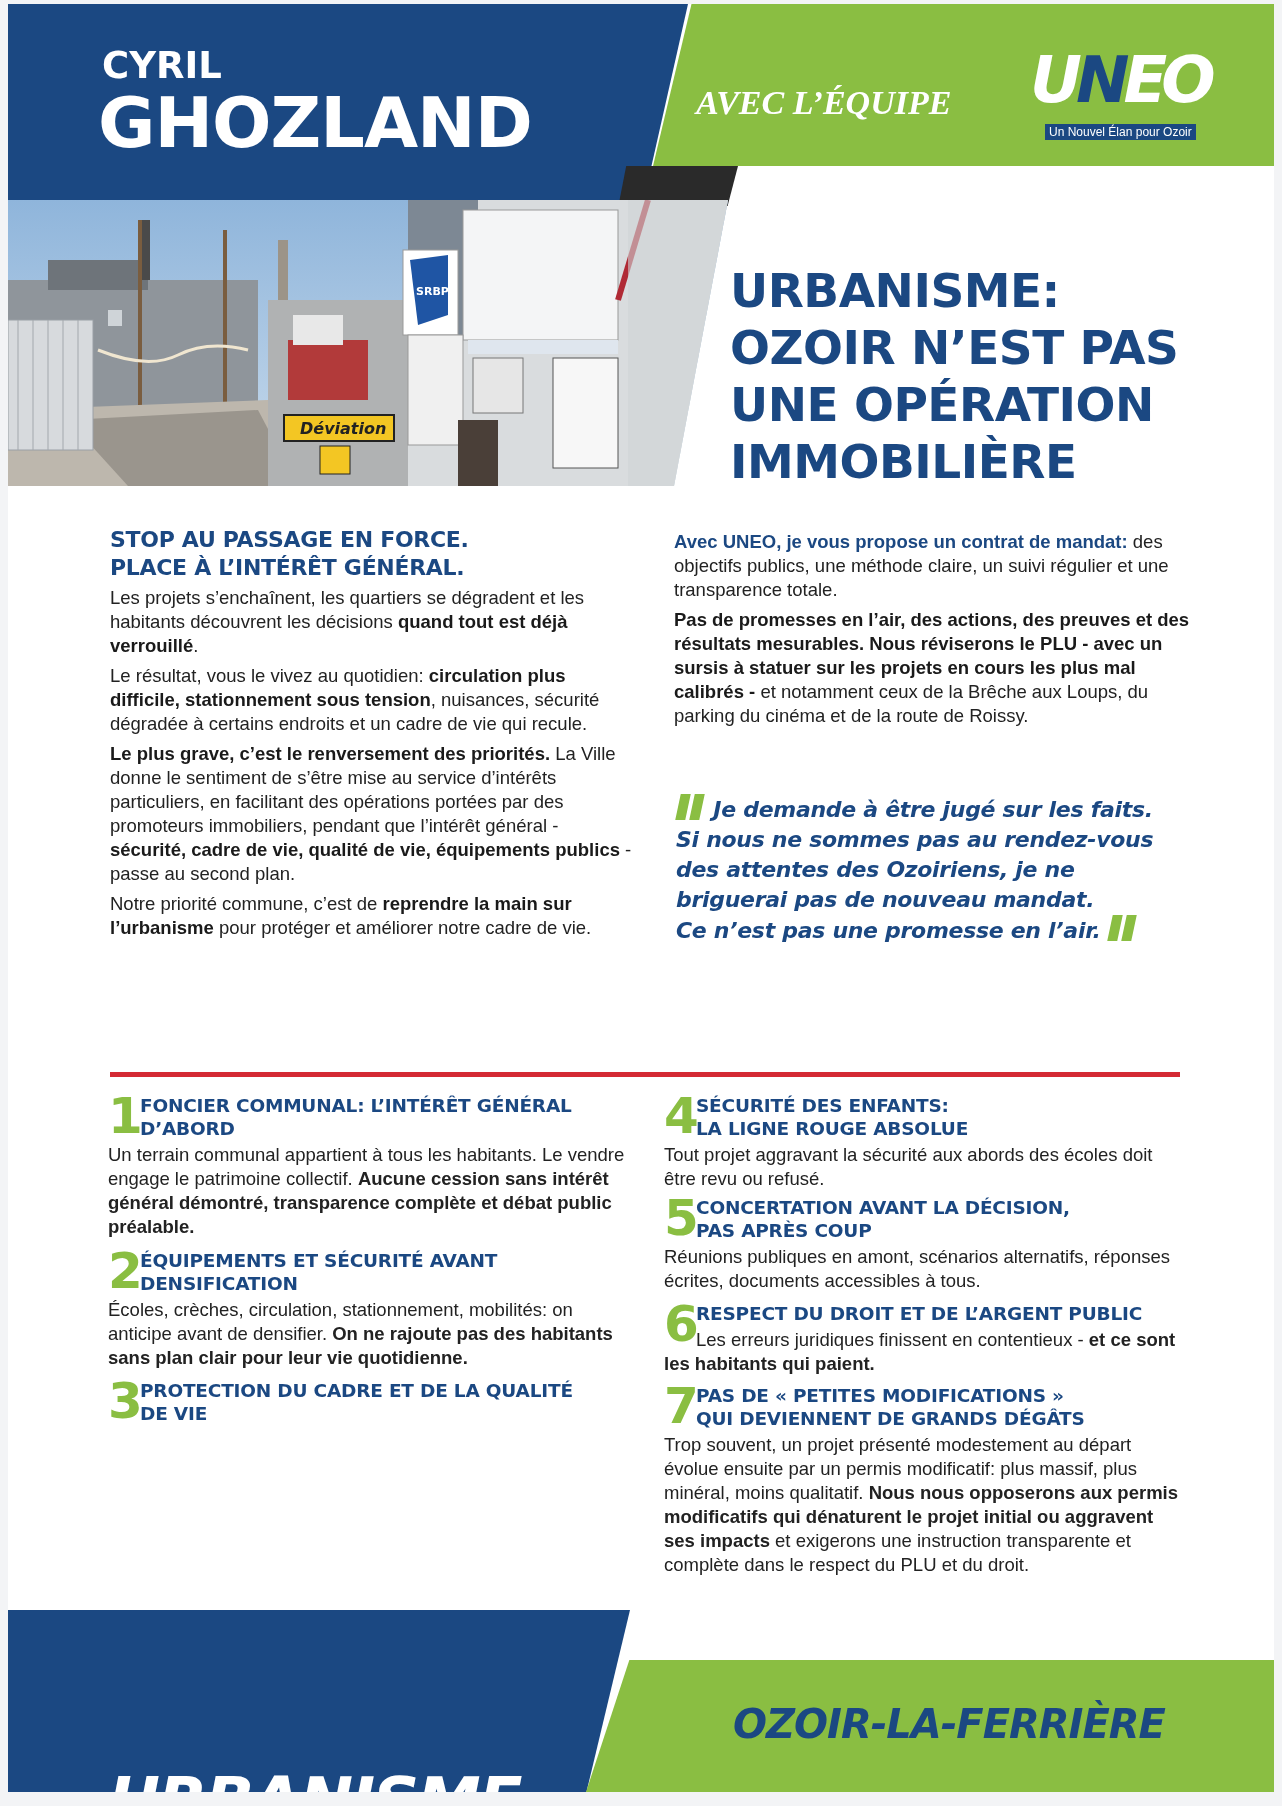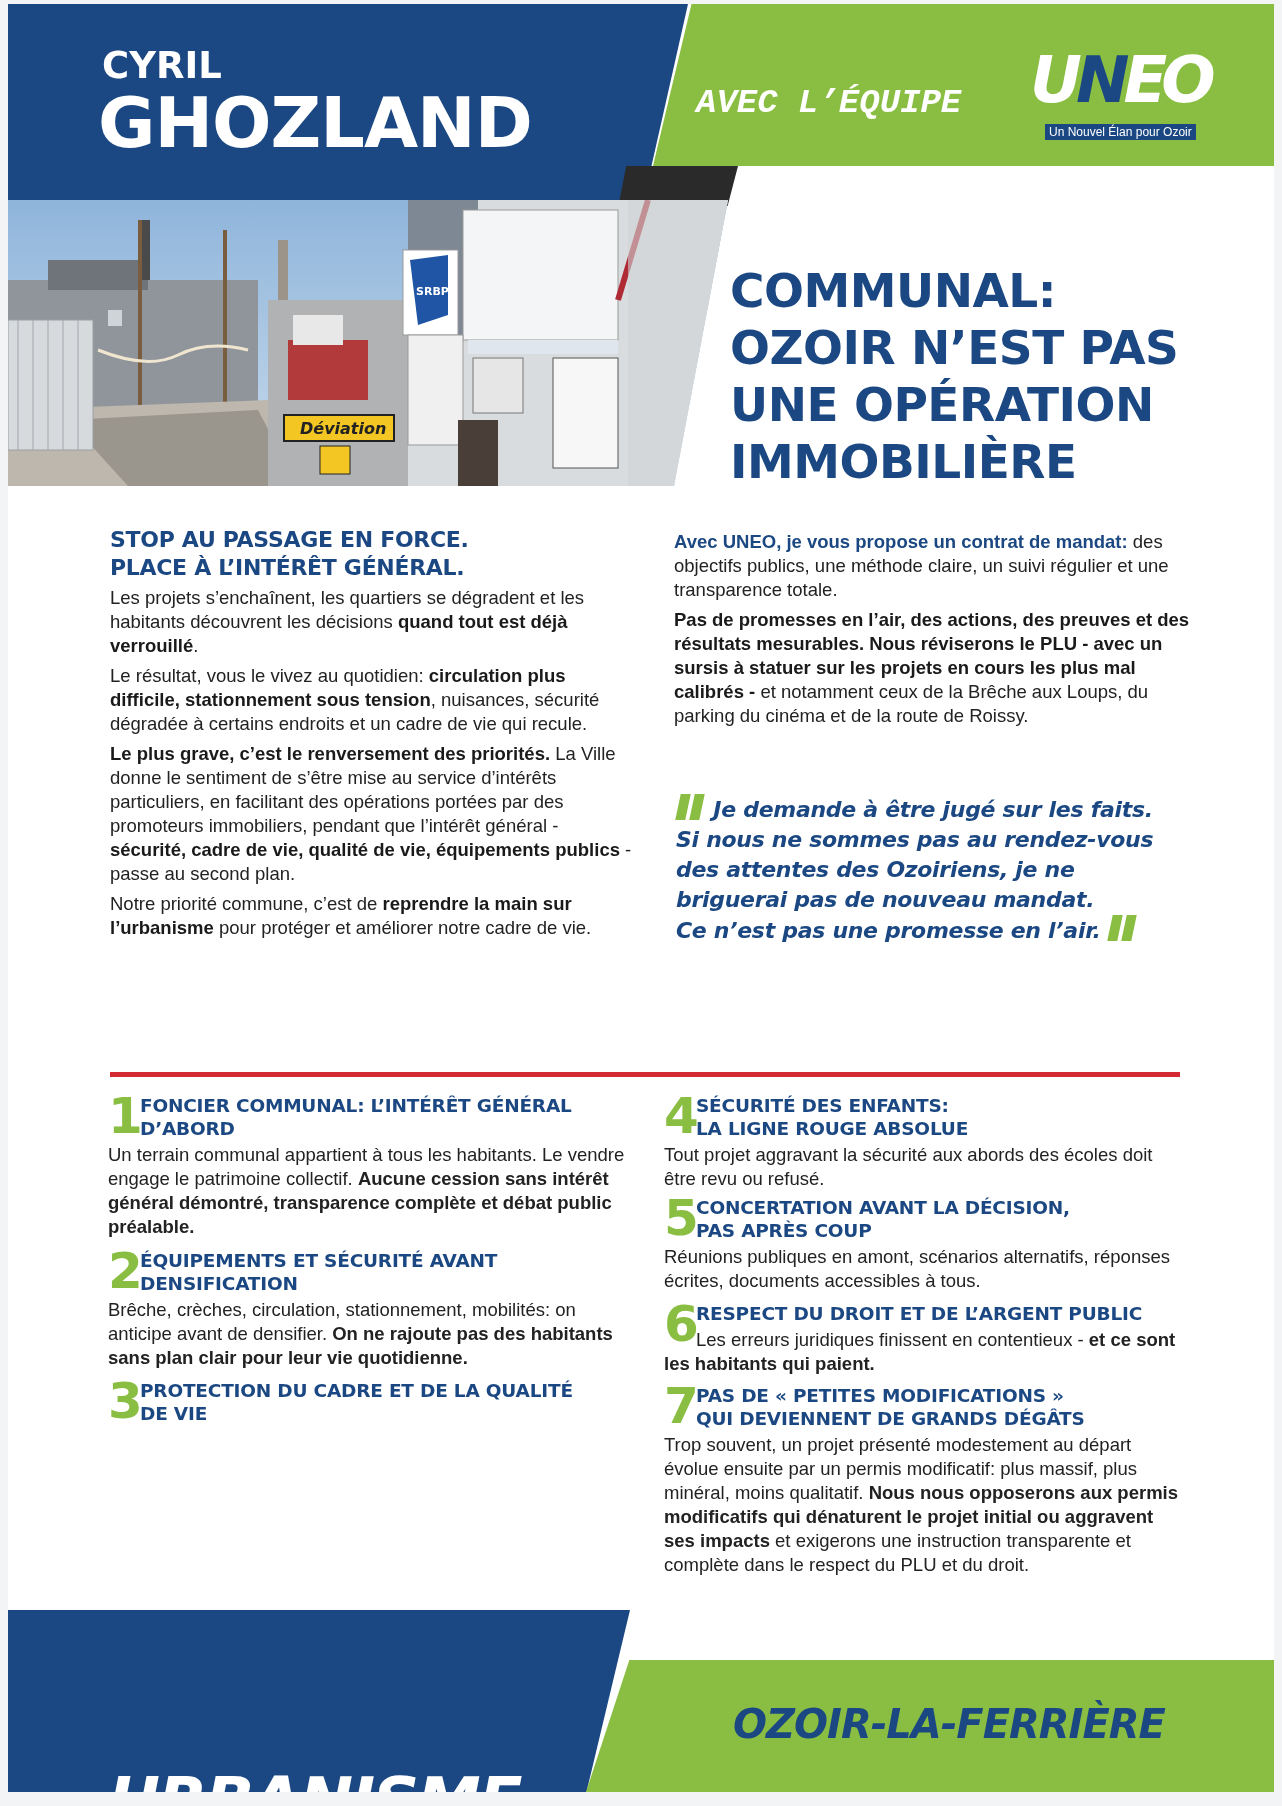--- a/index.html
+++ b/index.html
@@ -7,21 +7,21 @@
   body { font-family: "Liberation Sans", sans-serif; position: relative; }
   .page { position: absolute; left: 8px; top: 4px; width: 1266px; height: 1788px; background: #ffffff; overflow: hidden; }
 
   
   .hdr-blue { position: absolute; left: 0; top: 0; width: 680px; height: 196px; background: #1b4882;
     clip-path: polygon(0 0, 100% 0, 93.5% 100%, 0 100%); }
   .hdr-green { position: absolute; left: 645px; top: 0; width: 621px; height: 162px; background: #8abe42;
     clip-path: polygon(6.2% 0, 100% 0, 100% 100%, 0 100%); }
   .cyril { position: absolute; left: 94px; top: 40px; color: #fff; font-family: "DejaVu Sans", sans-serif; font-weight: bold; font-size: 37px; letter-spacing: 0px; }
   .ghoz { position: absolute; left: 90px; top: 78px; color: #fff; font-family: "DejaVu Sans", sans-serif; font-weight: bold; font-size: 70px; letter-spacing: -1px; }
-  .avec { position: absolute; left: 688px; top: 80px; color: #fff; font-family: Liberation Mono, monospace; font-weight: bold; font-style: italic; font-size: 34px; letter-spacing: 0px; }
+  .avec { position: absolute; left: 688px; top: 80px; color: #fff; font-family: Liberation Serif, serif; font-weight: bold; font-style: italic; font-size: 34px; letter-spacing: 0px; }
   .logo { position: absolute; left: 1020px; top: 48px; width: 180px; height: 90px; }
   .logo-word { position: absolute; left: 2px; top: -4px; font-family: "DejaVu Sans", sans-serif; font-weight: bold; font-style: italic; font-size: 64px; letter-spacing: -6px; color: #fff; line-height: 1; }
   .logo-word .n { color: #1b4882; }
   .logo-tag { position: absolute; left: 0; top: 72px; background: #1b4882; color: #fff; font-size: 12px; padding: 1px 4px; white-space: nowrap; margin-left: 17px; }
 
   
   .photo { position: absolute; left: 0; top: 196px; width: 720px; height: 286px; overflow: hidden;
     clip-path: polygon(0 0, 100% 0, 92.5% 100%, 0 100%); }
   .photo-dark { position: absolute; left: 600px; top: 162px; width: 130px; height: 40px; background: #2a2a2a; clip-path: polygon(14% 0, 100% 0, 92% 100%, 8% 100%); }
 
@@ -124,21 +124,21 @@
       <rect x="400" y="135" width="55" height="110" fill="#f0f0f0" stroke="#999"></rect>
 
       <rect x="450" y="220" width="40" height="66" fill="#4a3f38"></rect>
 
       <line x1="640" y1="0" x2="610" y2="100" stroke="#b02a35" stroke-width="6"></line>
       <rect x="620" y="0" width="100" height="286" fill="#cfd3d6" opacity="0.6"></rect>
     </svg>
   </div>
 
   <div class="headline">
-    <div>COMMUNAL:</div>
+    <div>URBANISME:</div>
     <div>OZOIR N’EST PAS</div>
     <div>UNE OPÉRATION</div>
     <div>IMMOBILIÈRE</div>
   </div>
 
   <div class="col" style="left:102px; top:522px; width:525px;">
     <div class="h2">
       <div>STOP AU PASSAGE EN FORCE.</div>
       <div>PLACE À L’INTÉRÊT GÉNÉRAL.</div>
     </div>
@@ -171,21 +171,21 @@
       </div>
     <div class="ibody"><span>Un terrain communal appartient à tous les habitants. Le vendre engage le patrimoine collectif. </span><b>Aucune cession sans intérêt général démontré, transparence complète et débat public préalable.</b></div>
   </div>
 
   <div class="item" style="left:100px; top:1245px; width:525px;">
     <div class="num">2</div>
     <div class="ititle">
         <div>ÉQUIPEMENTS ET SÉCURITÉ AVANT</div>
         <div>DENSIFICATION</div>
       </div>
-    <div class="ibody"><span>Brêche, crèches, circulation, stationnement, mobilités: on anticipe avant de densifier. </span><b>On ne rajoute pas des habitants sans plan clair pour leur vie quotidienne.</b></div>
+    <div class="ibody"><span>Écoles, crèches, circulation, stationnement, mobilités: on anticipe avant de densifier. </span><b>On ne rajoute pas des habitants sans plan clair pour leur vie quotidienne.</b></div>
   </div>
 
   <div class="item" style="left:100px; top:1375px; width:525px;">
     <div class="num">3</div>
     <div class="ititle">
         <div>PROTECTION DU CADRE ET DE LA QUALITÉ</div>
         <div>DE VIE</div>
       </div>
   </div>
 

